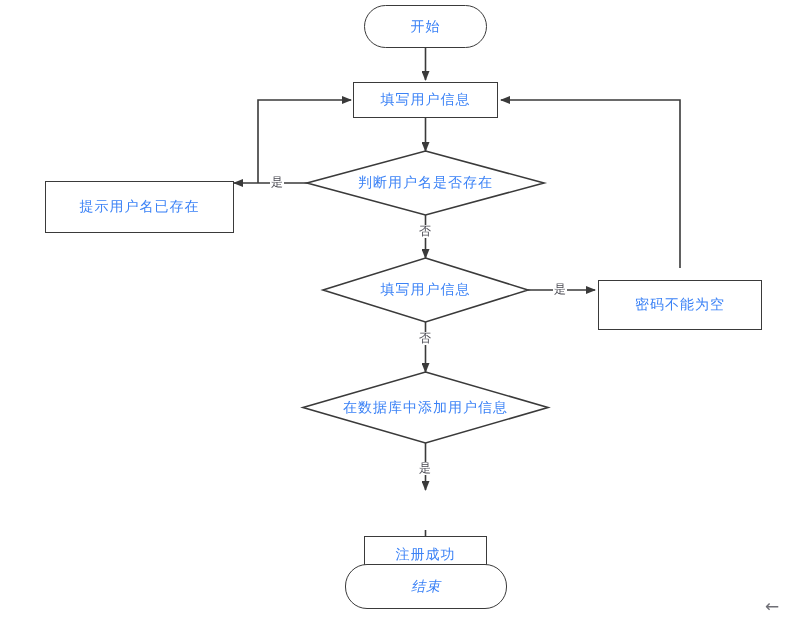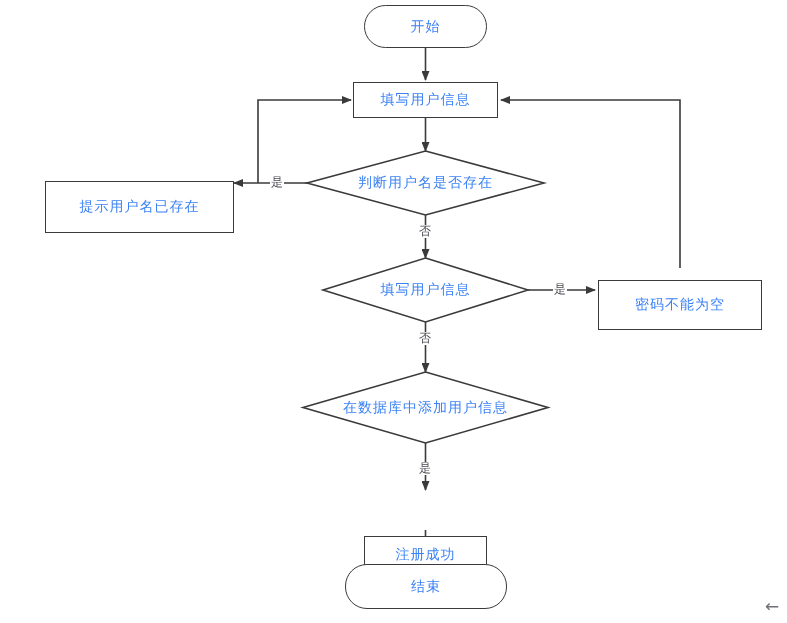--- a/index.html
+++ b/index.html
@@ -129,21 +129,21 @@
   </div>
 
   <div class="node decision" style="left:303px; top:393px; width:245px; height:30px;">
     <span>在数据库中添加用户信息</span>
   </div>
 
   <div class="node process" style="left:364px; top:492px; width:123px; height:38px;margin-top:44px;">
     <span>注册成功</span>
   </div>
 
-  <div class="node terminal" style="left:345px; top:564px; width:162px; height:45px;">
+  <div class="node terminal" style="left:345px; top:564px; width:162px; height:45px;font-style:italic;">
     <span>结束</span>
   </div>
 
   <div class="edge-label" style="left:270px; top:176px;">是</div>
 
   <div class="edge-label" style="left:418px; top:225px;">否</div>
 
   <div class="edge-label" style="left:553px; top:283px;">是</div>
 
   <div class="edge-label" style="left:418px; top:332px;">否</div>

